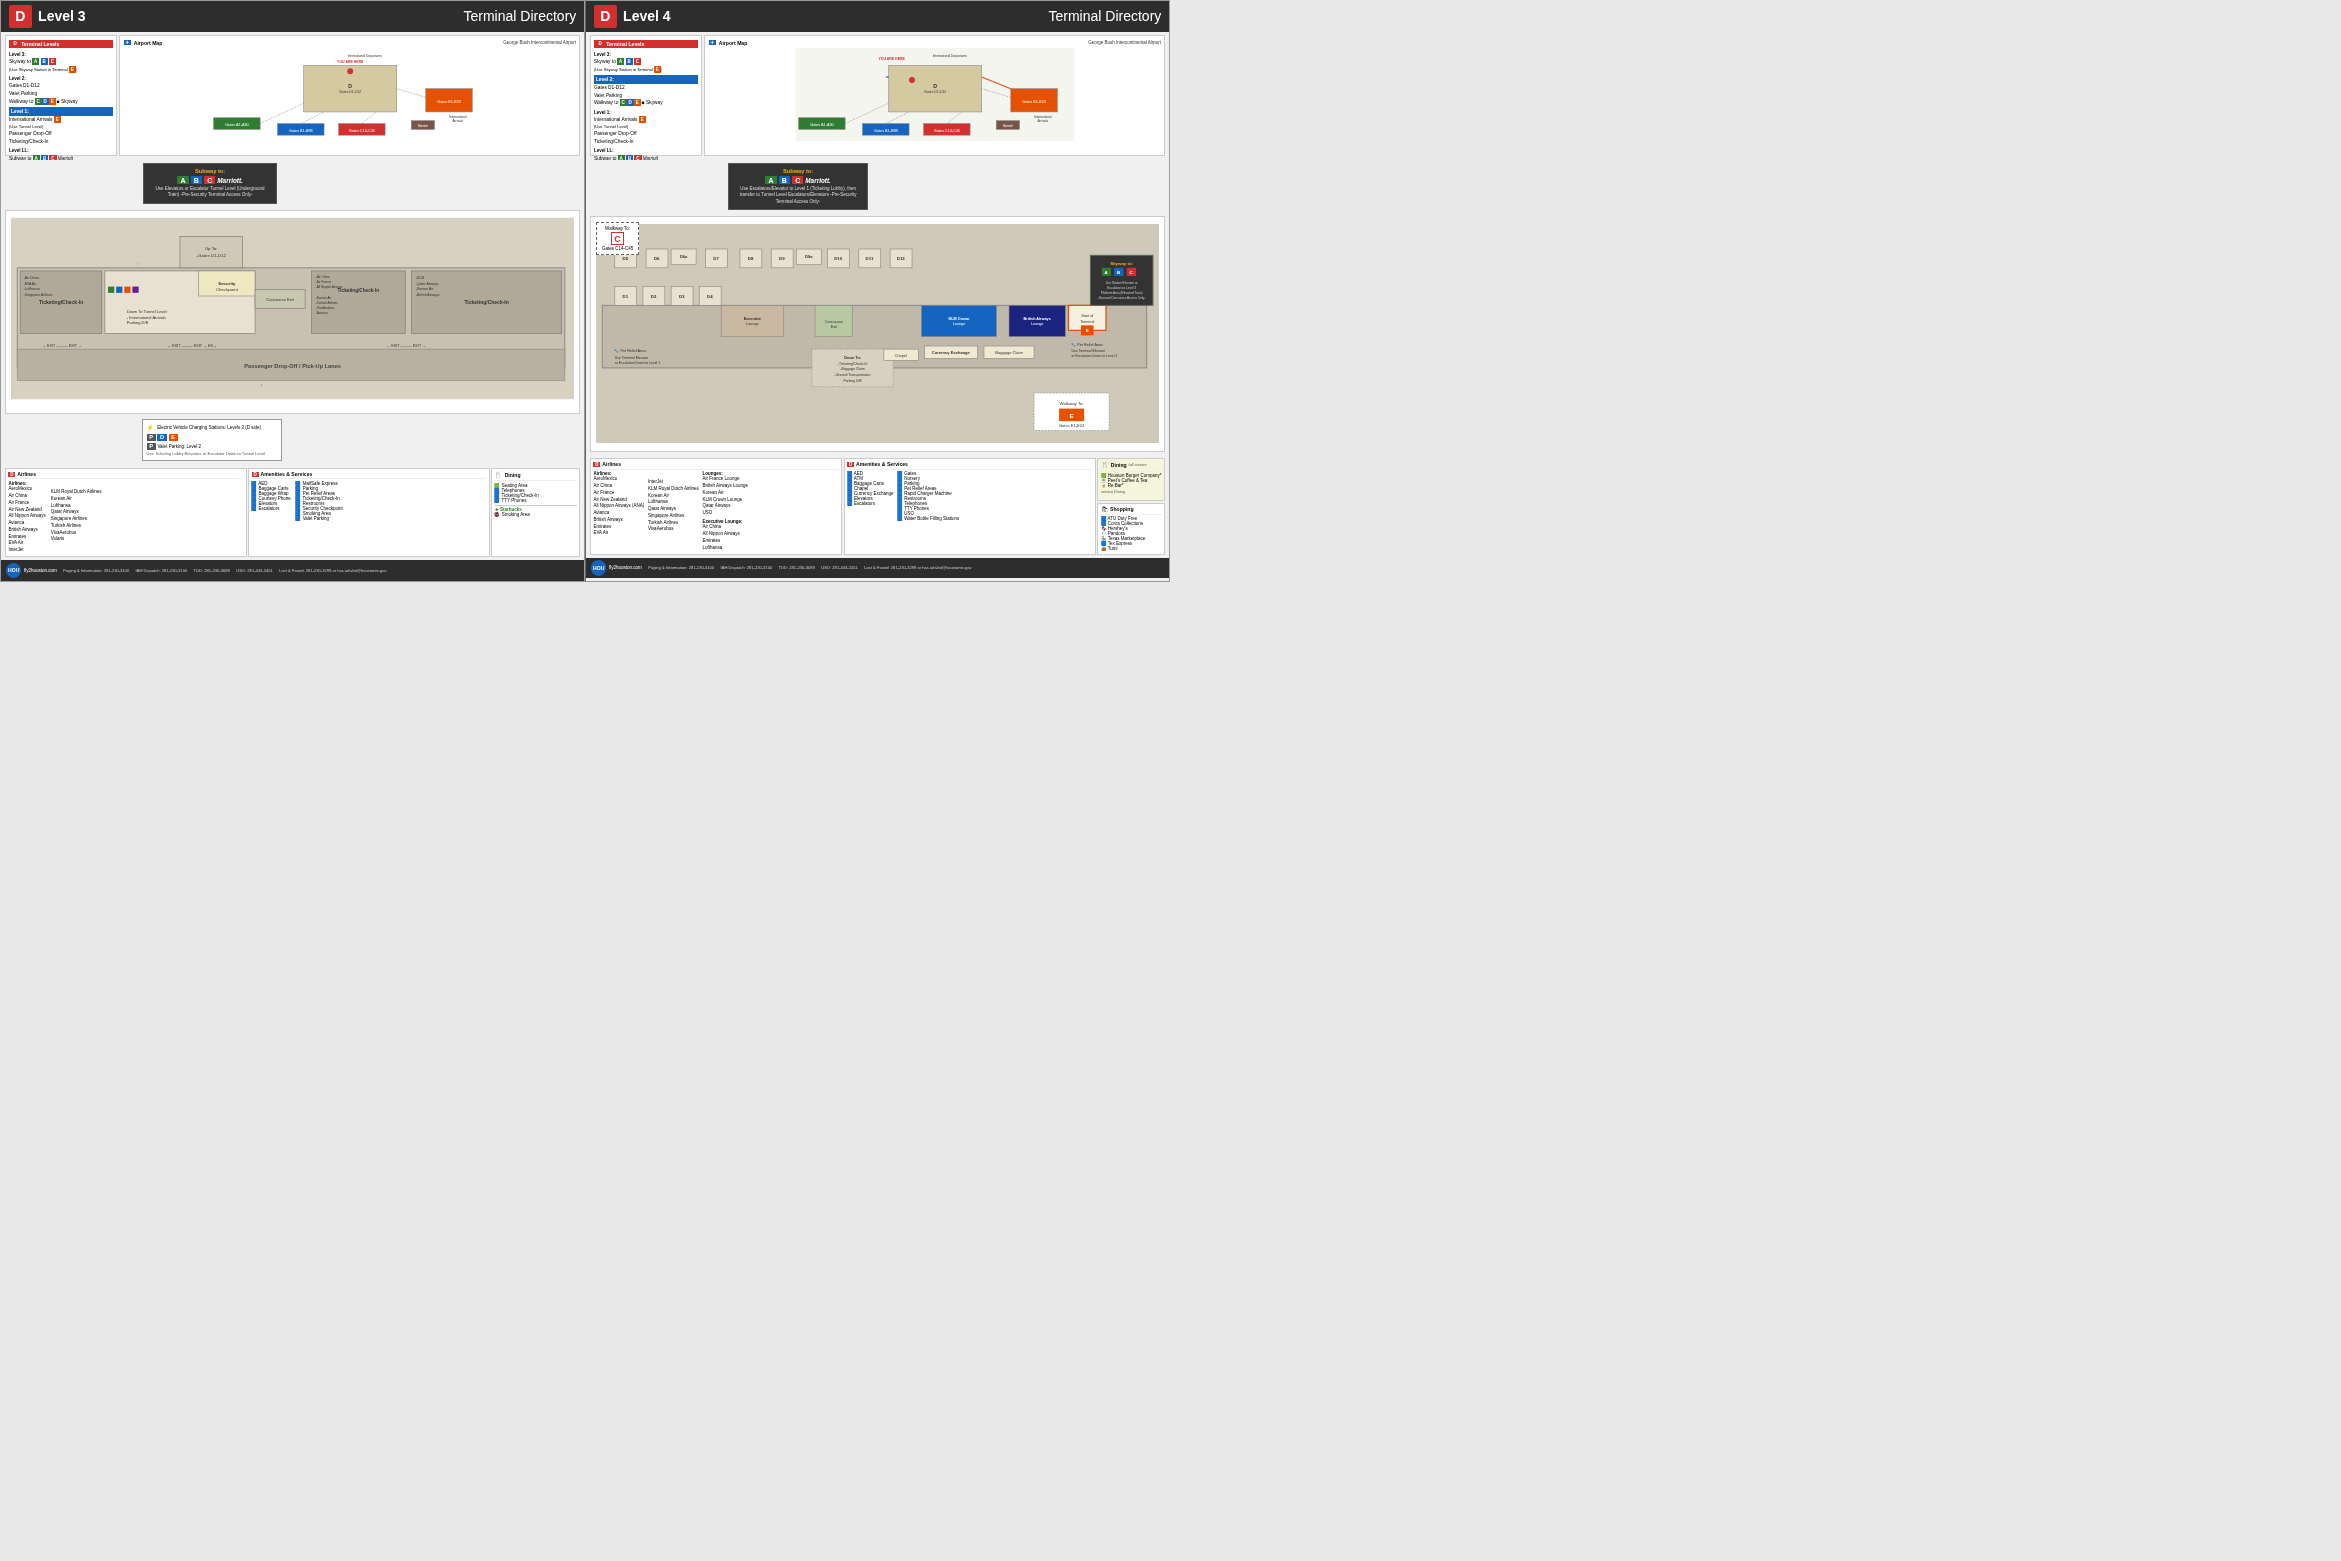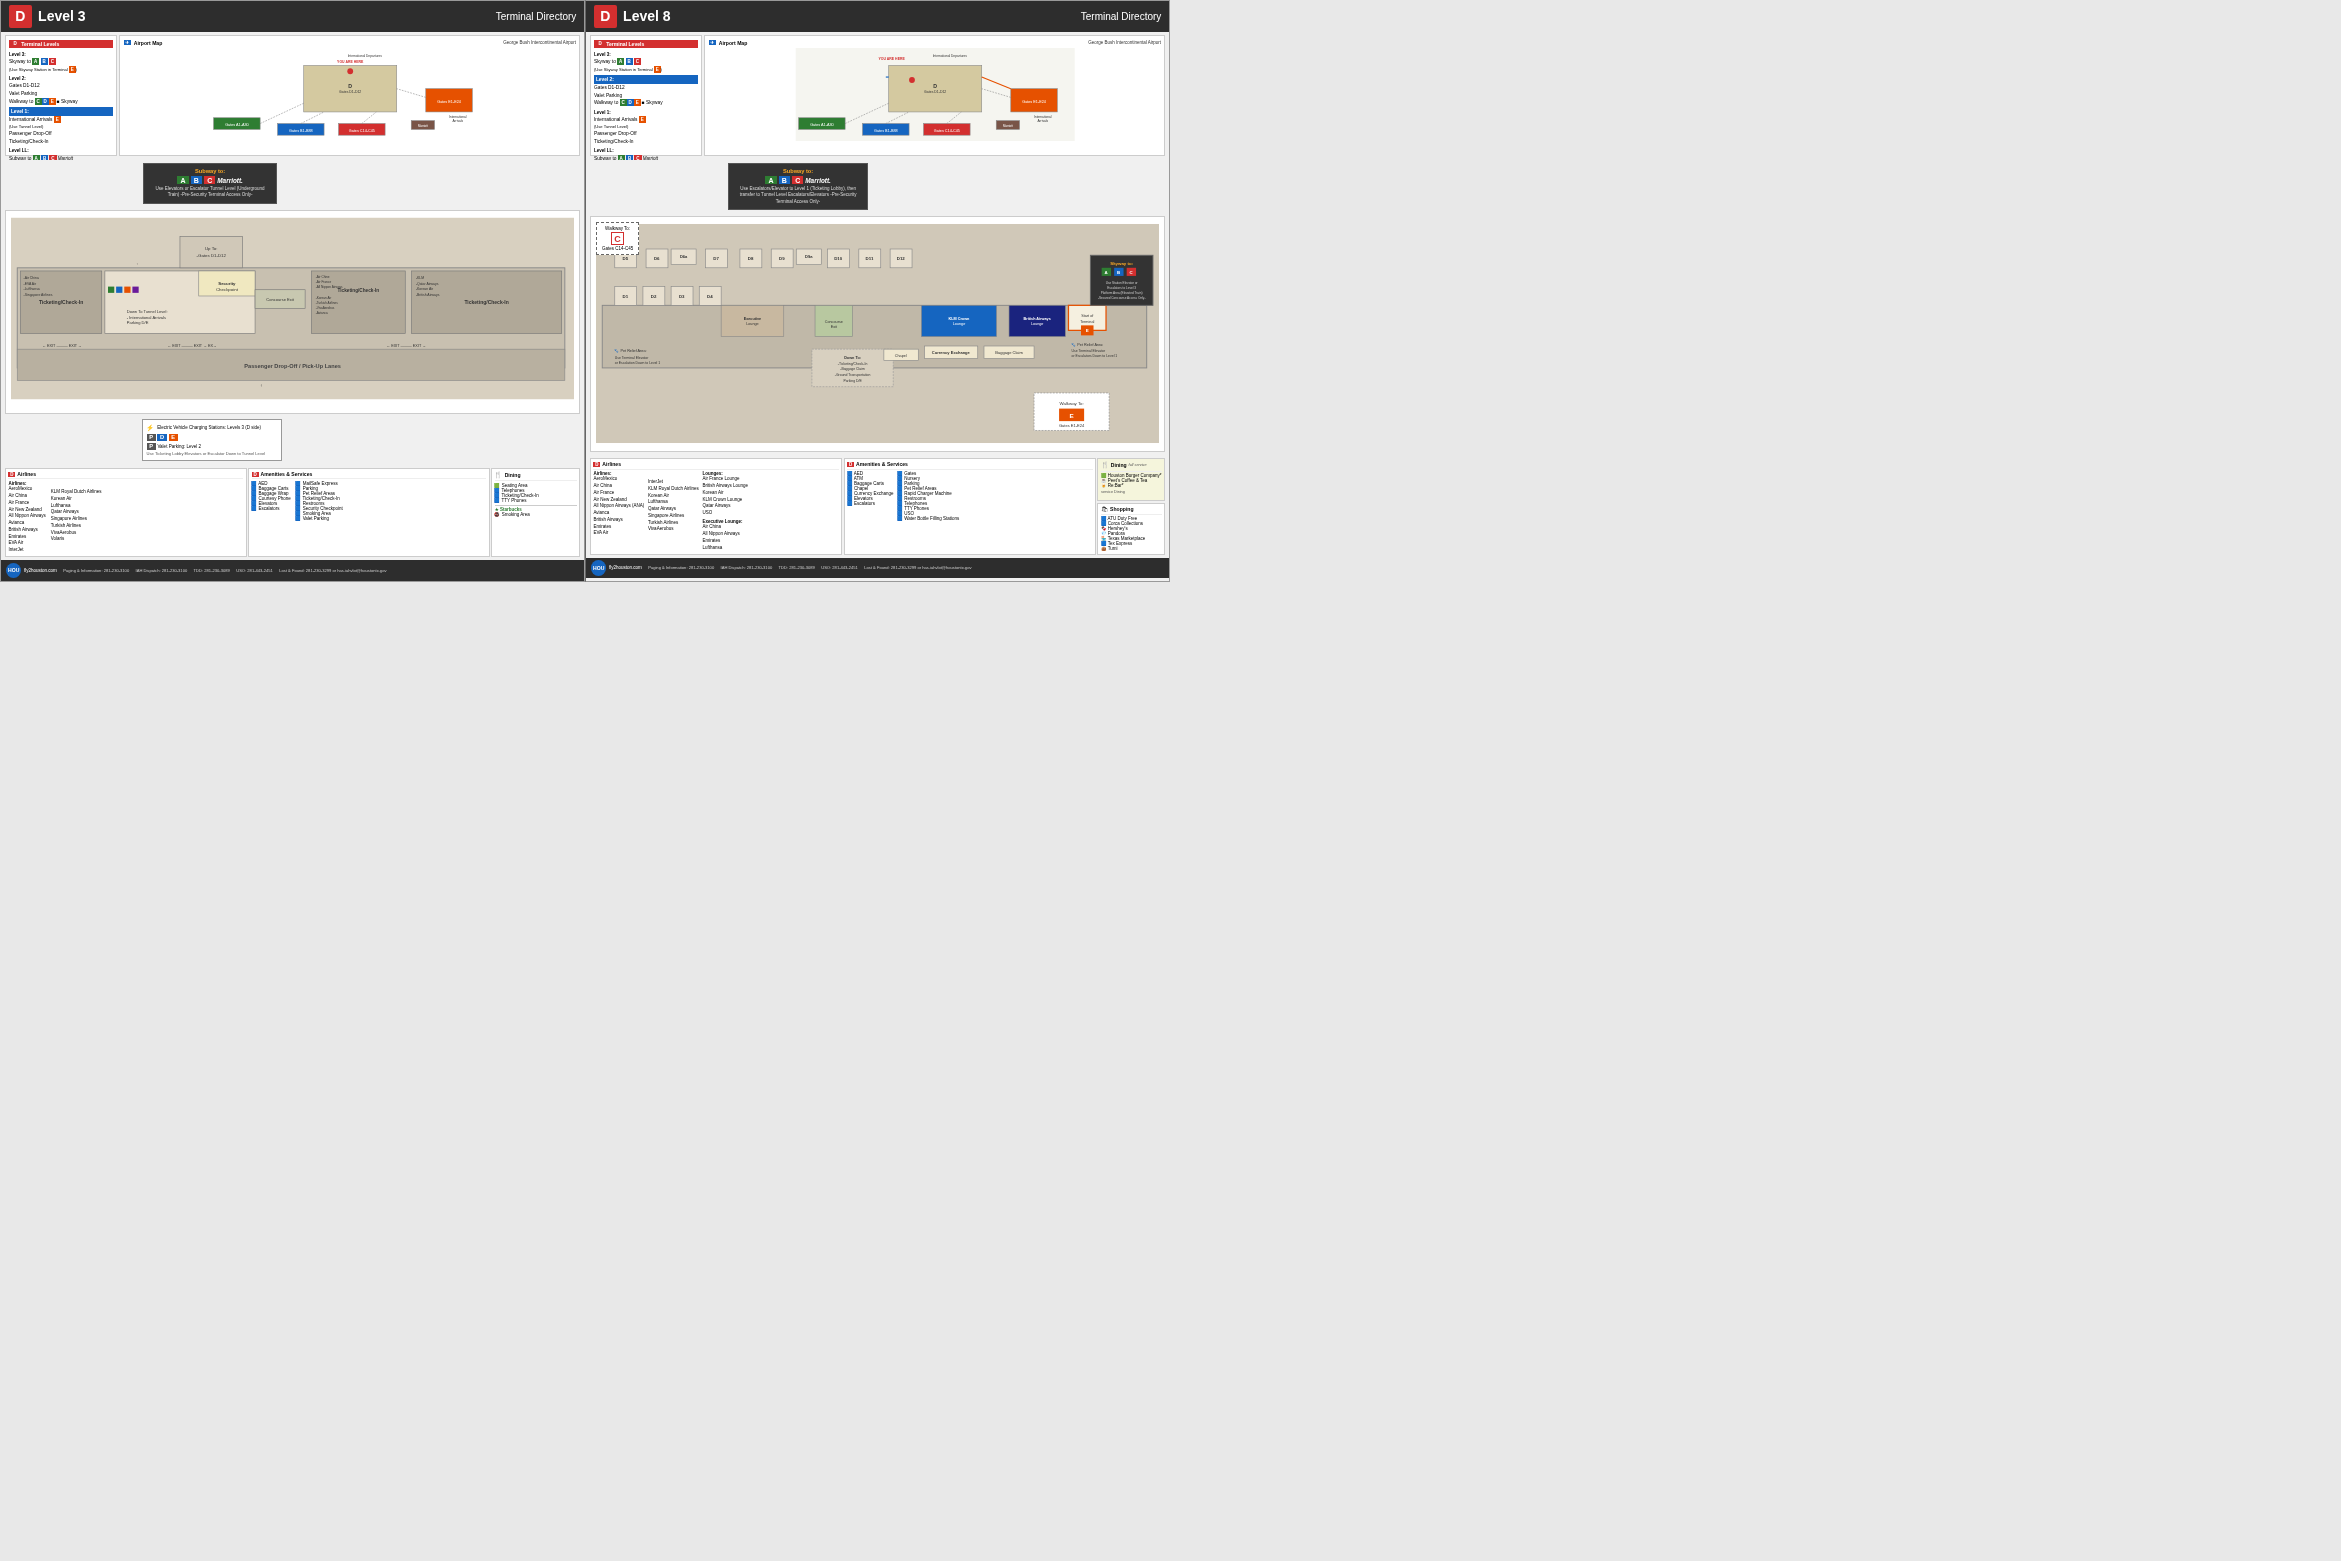--- a/index.html
+++ b/index.html
@@ -48,21 +48,21 @@
     }
 
     .header-title {
       font-size: 14px;
       font-weight: bold;
       color: white;
       flex: 1;
     }
 
     .header-subtitle {
-      font-size: 10px;
+      font-size: 14px;
       color: white;
       text-align: right;
     }
 
     
     .top-info {
       display: flex;
       gap: 2.6px;
       padding: 3.8px;
       background: #f0f0f0;
@@ -544,21 +544,21 @@
       <div style="font-size:4.1px;color:#ccc;">USO: 281-443-2451</div>
       <div style="font-size:4.1px;color:#ccc;flex:1;">Lost &amp; Found: 281-230-3299 or has.iahvlot@houstontx.gov</div>
     </div>
 
   </div>
 
   <div class="terminal-panel" style="border-left:1.9px solid #666;">
 
     <div class="panel-header">
       <div class="level-badge">D</div>
-      <div class="header-title">Level 8</div>
+      <div class="header-title">Level 4</div>
       <div class="header-subtitle">Terminal Directory</div>
     </div>
 
     <div class="top-info">
 
       <div class="terminal-levels-box">
         <div class="levels-header">
           <span class="badge-red">D</span>
           <span>Terminal Levels</span>
         </div>

